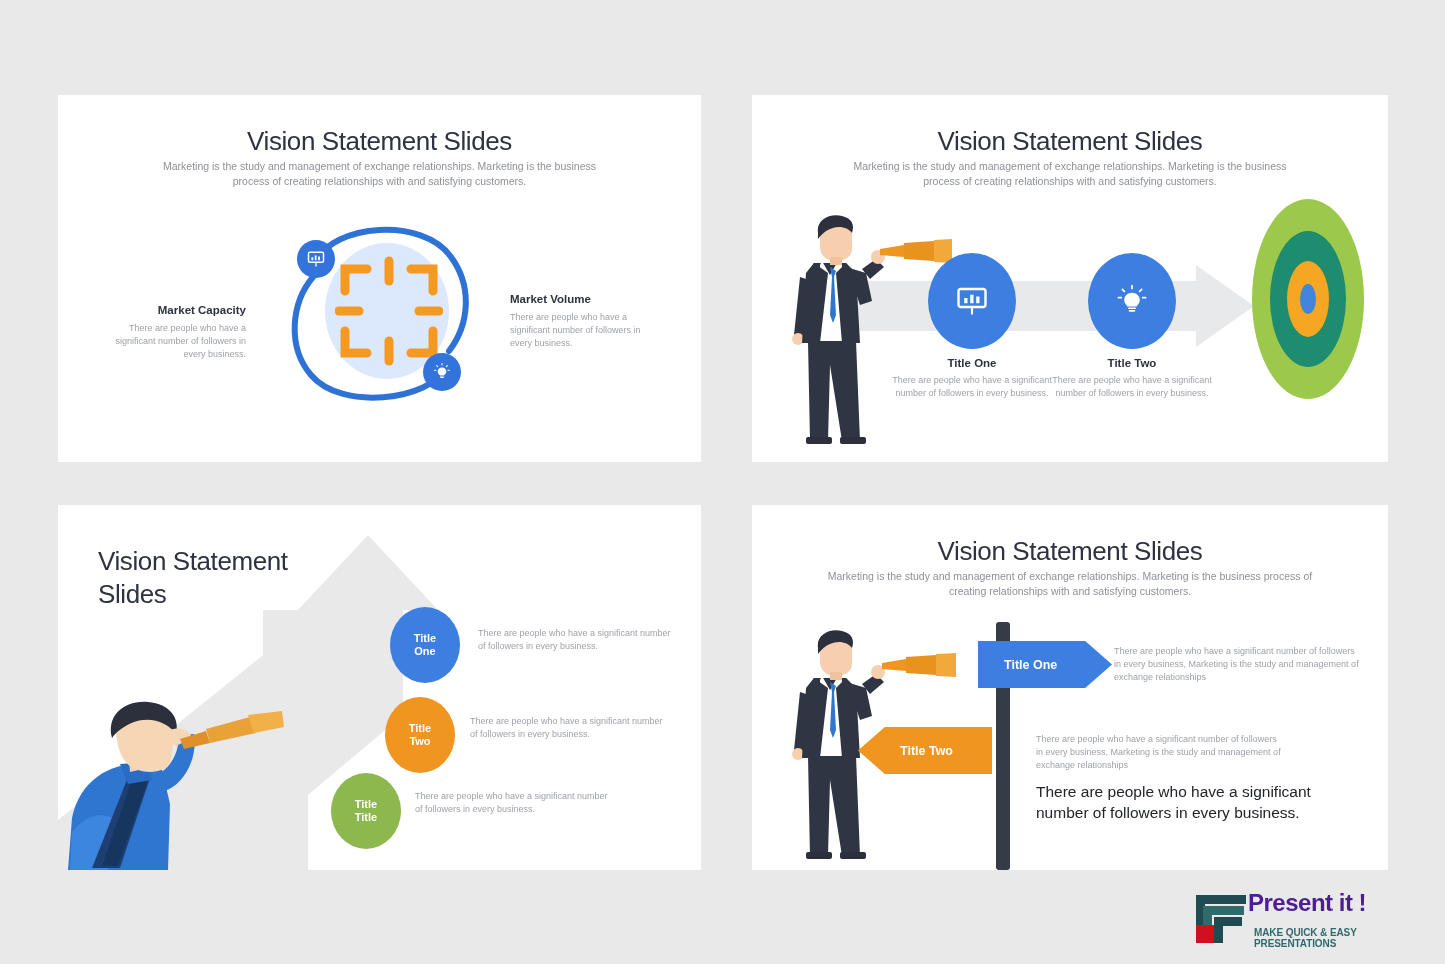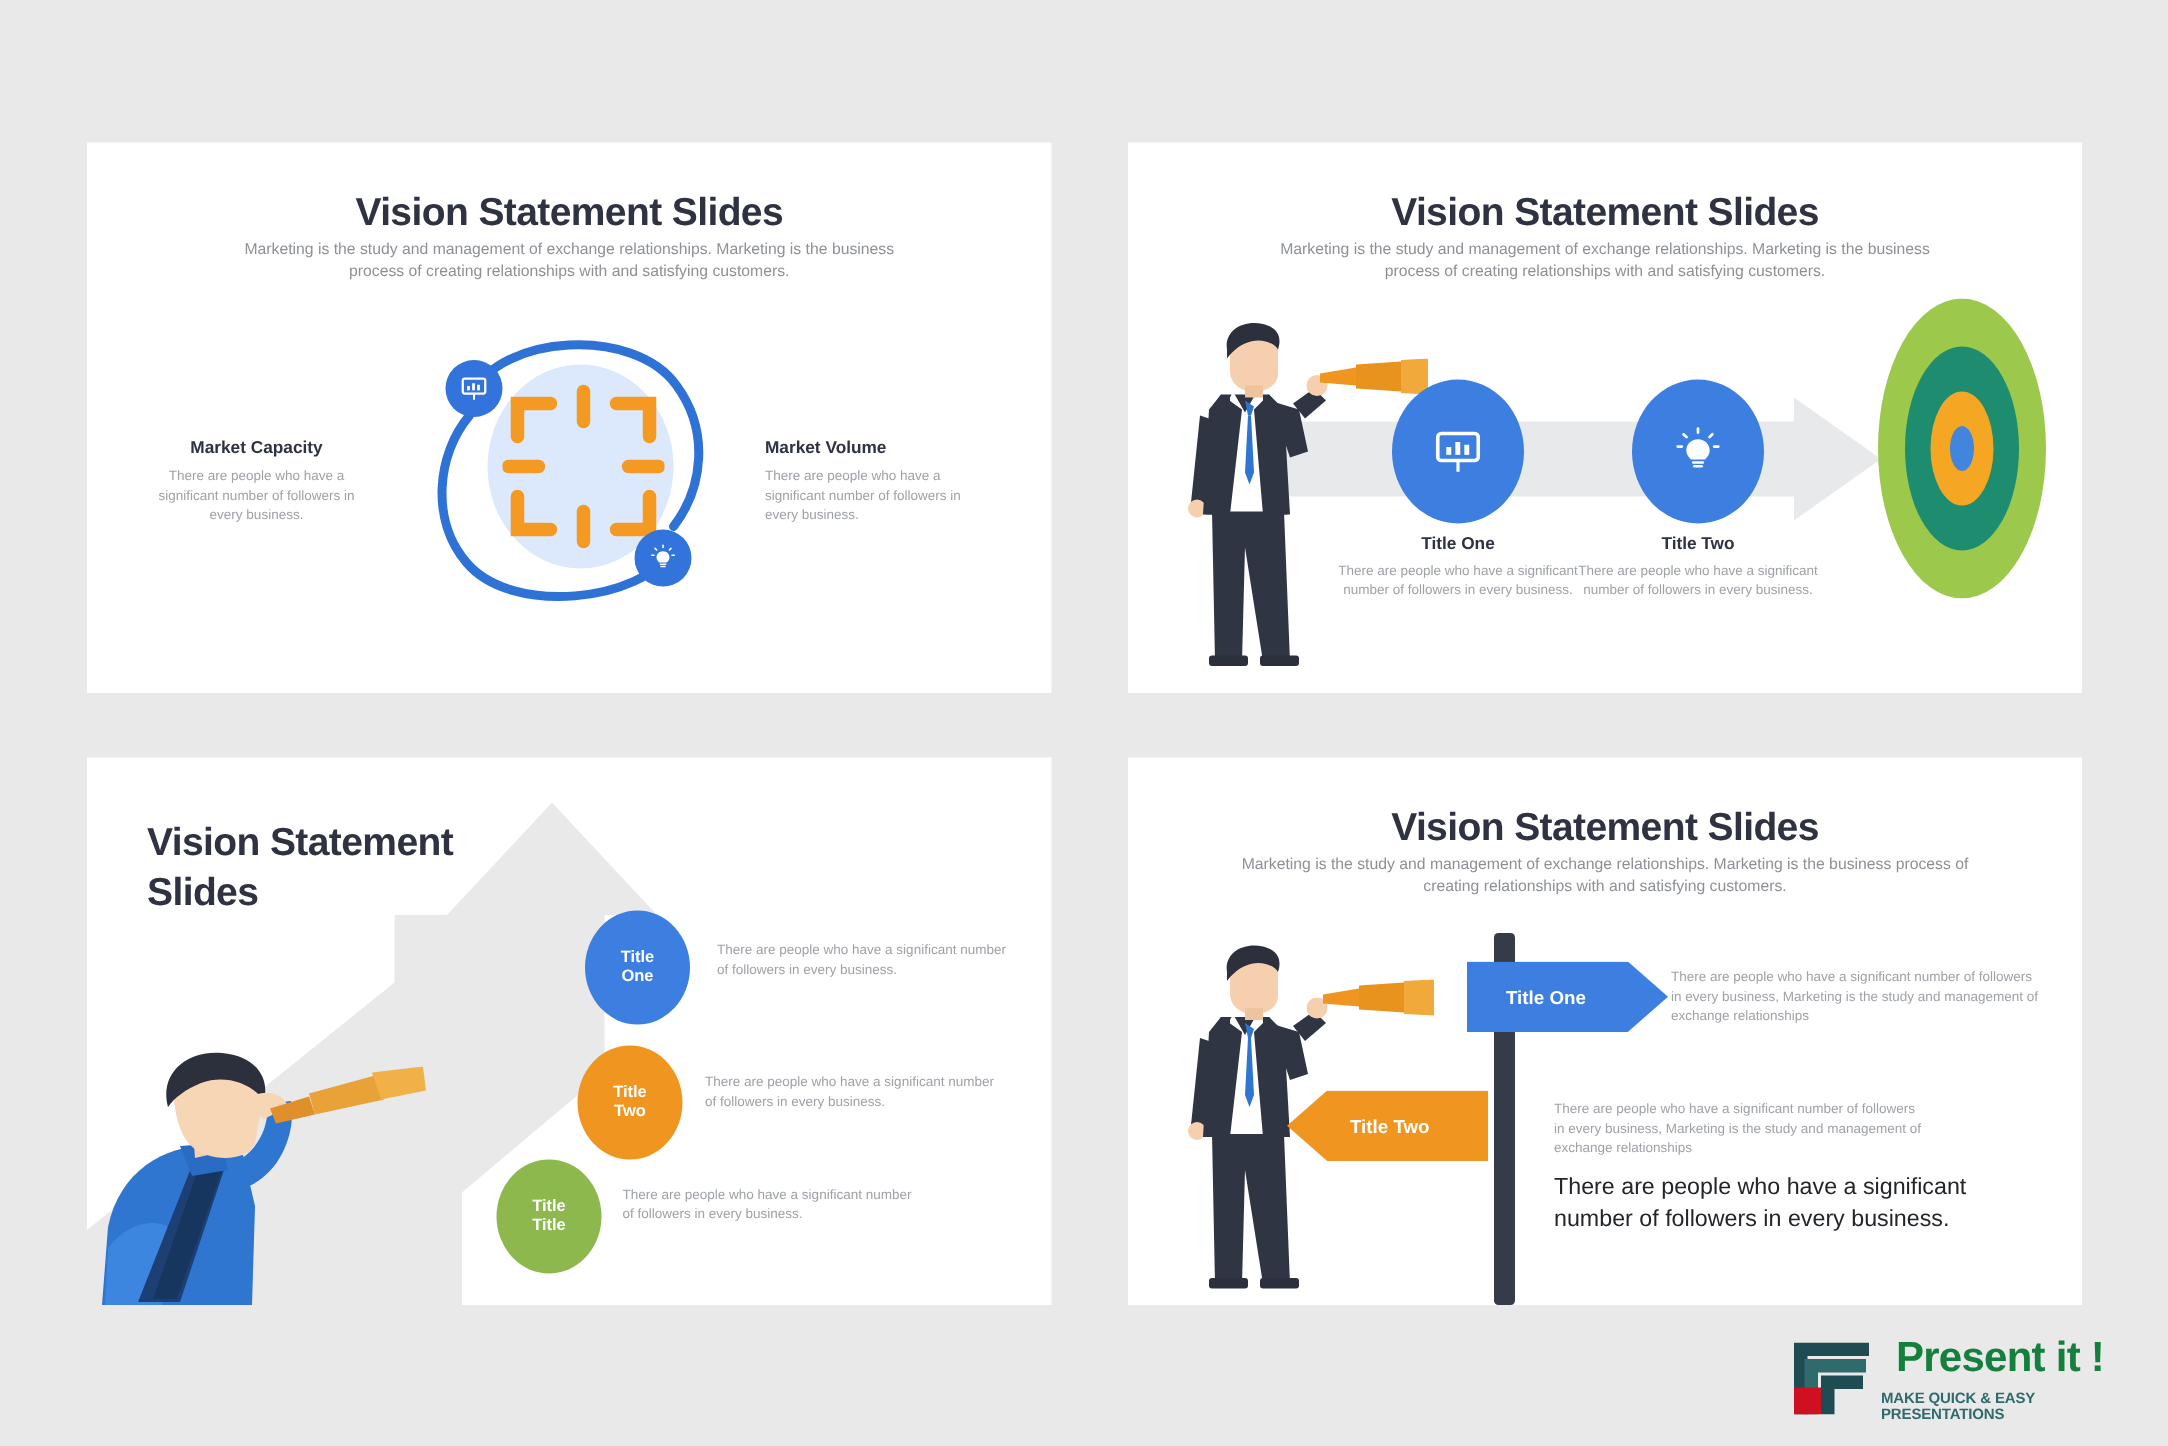--- a/index.html
+++ b/index.html
@@ -16,21 +16,21 @@
     background: #ffffff;
     overflow: hidden;
   }
   #slide1 { left: 58px;  top: 95px;  width: 643px; height: 367px; }
   #slide2 { left: 752px; top: 95px;  width: 636px; height: 367px; }
   #slide3 { left: 58px;  top: 505px; width: 643px; height: 365px; }
   #slide4 { left: 752px; top: 505px; width: 636px; height: 365px; }
 
   
   .deck-title {
-    font-weight: bold;
+    font-weight: normal;
     color: #2e3241;
     letter-spacing: -0.4px;
     text-align: center;
     font-size: 26px;
   }
   .deck-sub {
     color: #8d9196;
     font-size: 10.5px;
     line-height: 1.45;
     text-align: center;
@@ -59,21 +59,21 @@
     position:absolute; left:0; top:0; width:220px; height:200px;
   }
   .s1-badge {
     position:absolute; width:38px; height:38px; border-radius:50%;
     background:#3273dc; display:flex; align-items:center; justify-content:center;
   }
   #s1-badge-chart { left:24px; top:25px; }
   #s1-badge-bulb  { left:150px; top:138px; }
   .s1-badge svg { width:20px; height:20px; }
 
-  #s1-left  { position:absolute; left:38px;  top:198px; width:150px; text-align:center; }
+  #s1-left  { position:absolute; left:38px;  top:209px; width:150px; text-align:right; }
   #s1-right { position:absolute; left:452px; top:198px; width:155px; }
   #s1-left .body-text, #s1-right .body-text { margin-top:6px; }
 
   
   #s2-title { position:absolute; left:0; top:31px; width:636px; }
   #s2-sub   { position:absolute; left:85px; top:64px; width:466px; }
 
   #s2-man { position:absolute; left:32px; top:120px; width:110px; height:230px; }
   #s2-arrow { position:absolute; left:82px; top:170px; width:420px; height:82px; }
   .s2-node { position:absolute; width:88px; height:96px; }
@@ -140,22 +140,22 @@
 
   #s4-big {
     position:absolute; left:284px; top:276px; width:296px;
     font-size:15.5px; line-height:1.38; color:#222529;
   }
 
   
   #logo { position:absolute; left:1196px; top:893px; width:236px; height:56px; }
   #logo-mark { position:absolute; left:0; top:2px; width:50px; height:48px; }
   #logo-word {
-    position:absolute; left:68px; top:-4px;
-    font-size:28px; font-weight:bold; color:#15803d; letter-spacing:-0.5px;
+    position:absolute; left:52px; top:-4px;
+    font-size:24px; font-weight:bold; color:#4c1d95; letter-spacing:-0.5px;
   }
   #logo-tag {
     position:absolute; left:58px; top:34px;
     font-size:10px; font-weight:bold; color:#2f6a6d; letter-spacing:-0.1px;
   }
 </style>
 </head>
 <body>
 
 <div class="canvas">

